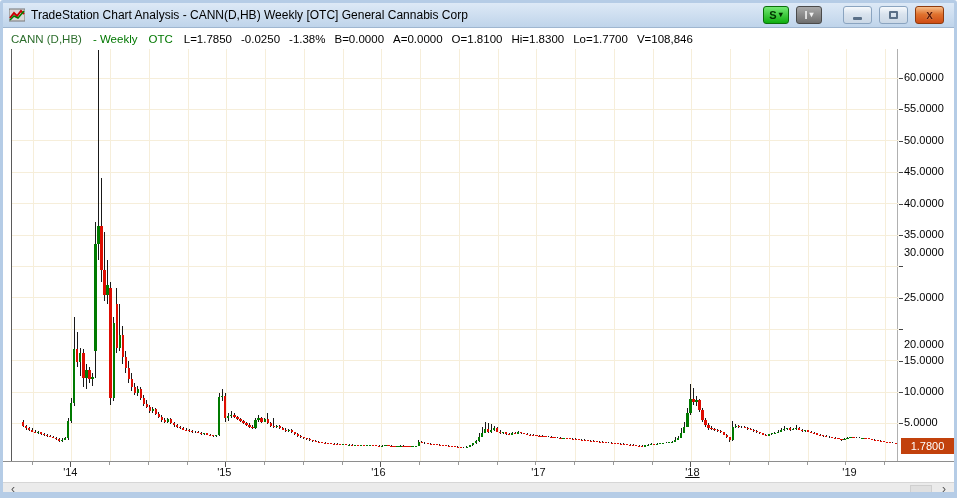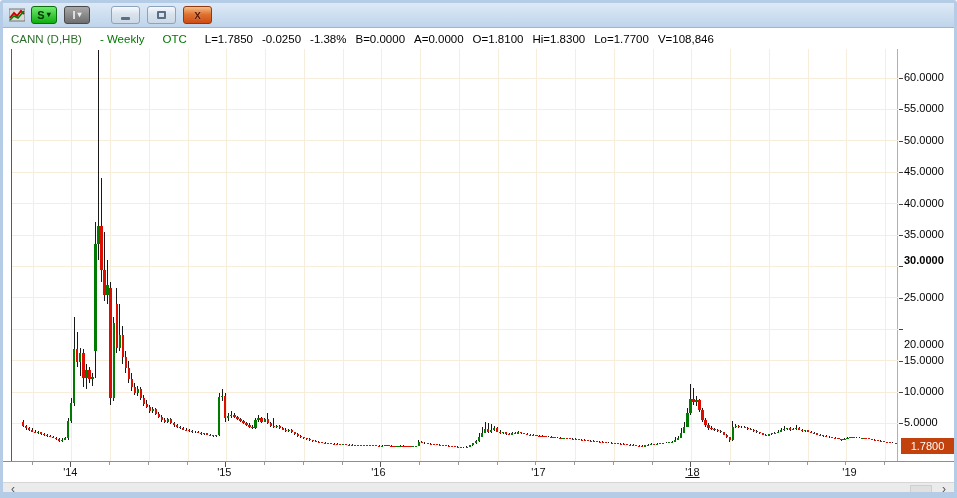--- a/index.html
+++ b/index.html
@@ -32,21 +32,21 @@
     width: 29px; height: 18px; border-radius: 3px; border: 1px solid #8aa4c0;
     background: linear-gradient(#f6f9fc, #d9e3ee 45%, #cbd8e6);
     display: flex; align-items: center; justify-content: center;
   }
   .close-btn { background: linear-gradient(#f6bd89, #e0732f 45%, #cf4c15); border: 1px solid #8e3a0e; }
   .glyph-min { width: 9px; height: 3px; background: #5a6f87; border-radius: 1px; margin-top: 6px; }
   .glyph-restore { width: 9px; height: 8px; border: 2px solid #5a6f87; border-radius: 1px; }
   .glyph-x { color: #5e1600; font-size: 12px; font-weight: bold; line-height: 12px; text-shadow: 0 0 1px #ffd9b8; }
   .header-row {
     position: absolute; top: 26px; left: 0; right: 0; height: 20px;
-    background: #fff; display: flex; align-items: center; gap: 18px;
+    background: #fff; display: flex; align-items: center; gap: 11px;
     padding-left: 8px; font-size: 11.5px; white-space: nowrap;
   }
   .sym { color: #2d6e2d; }
   .grn { color: #007700; }
   .fields { display: flex; gap: 9px; color: #000; }
   .plot-wrap {
     position: absolute; top: 46px; left: 8px; width: 887px; height: 412px;
     border-left: 1px solid #5a5a5a; border-right: 1px solid #b0b0b0; background: #fff;
   }
   .plot-wrap svg { display: block; }
@@ -78,20 +78,21 @@
 <body>
 
 <div class="window">
 
   <div class="titlebar">
     <svg class="titlebar-icon" viewBox="0 0 16 16">
       <rect x="0" y="2" width="16" height="12" fill="#d9d9d9" stroke="#777" stroke-width="1"></rect>
       <polyline points="1,11 5,6 8,9 12,4 15,7" fill="none" stroke="#cc0000" stroke-width="2"></polyline>
       <polyline points="1,13 5,9 9,11 15,4" fill="none" stroke="#008000" stroke-width="1.5"></polyline>
     </svg>
+    <span class="title-text">TradeStation Chart Analysis - CANN(D,HB) Weekly [OTC] General Cannabis Corp</span>
     <div class="tb-buttons">
       <div class="sq-btn s-btn">
         <span>S</span>
         <span class="caret">▾</span>
       </div>
       <div class="sq-btn i-btn">
         <span>I</span>
         <span class="caret">▾</span>
       </div>
       <div class="win-btn">
@@ -750,21 +751,21 @@
       <div class="ylabel" style="top: 53.4px;">55.0000</div>
       <div class="ytick" style="top: 92px;"></div>
       <div class="ylabel" style="top: 84.8px;">50.0000</div>
       <div class="ytick" style="top: 123px;"></div>
       <div class="ylabel" style="top: 116.2px;">45.0000</div>
       <div class="ytick" style="top: 155px;"></div>
       <div class="ylabel" style="top: 147.6px;">40.0000</div>
       <div class="ytick" style="top: 186px;"></div>
       <div class="ylabel" style="top: 179px;">35.0000</div>
       <div class="ytick" style="top: 217px;"></div>
-      <div class="ylabel" style="top: 205px; font-weight: bold;">30.0000</div>
+      <div class="ylabel" style="top: 197px;">30.0000</div>
       <div class="ytick" style="top: 249px;"></div>
       <div class="ylabel" style="top: 241.8px;">25.0000</div>
       <div class="ytick" style="top: 280px;"></div>
       <div class="ylabel" style="top: 289px;">20.0000</div>
       <div class="ytick" style="top: 312px;"></div>
       <div class="ylabel" style="top: 304.6px;">15.0000</div>
       <div class="ytick" style="top: 343px;"></div>
       <div class="ylabel" style="top: 336px;">10.0000</div>
       <div class="ytick" style="top: 374px;"></div>
       <div class="ylabel" style="top: 367.4px;">5.0000</div>

